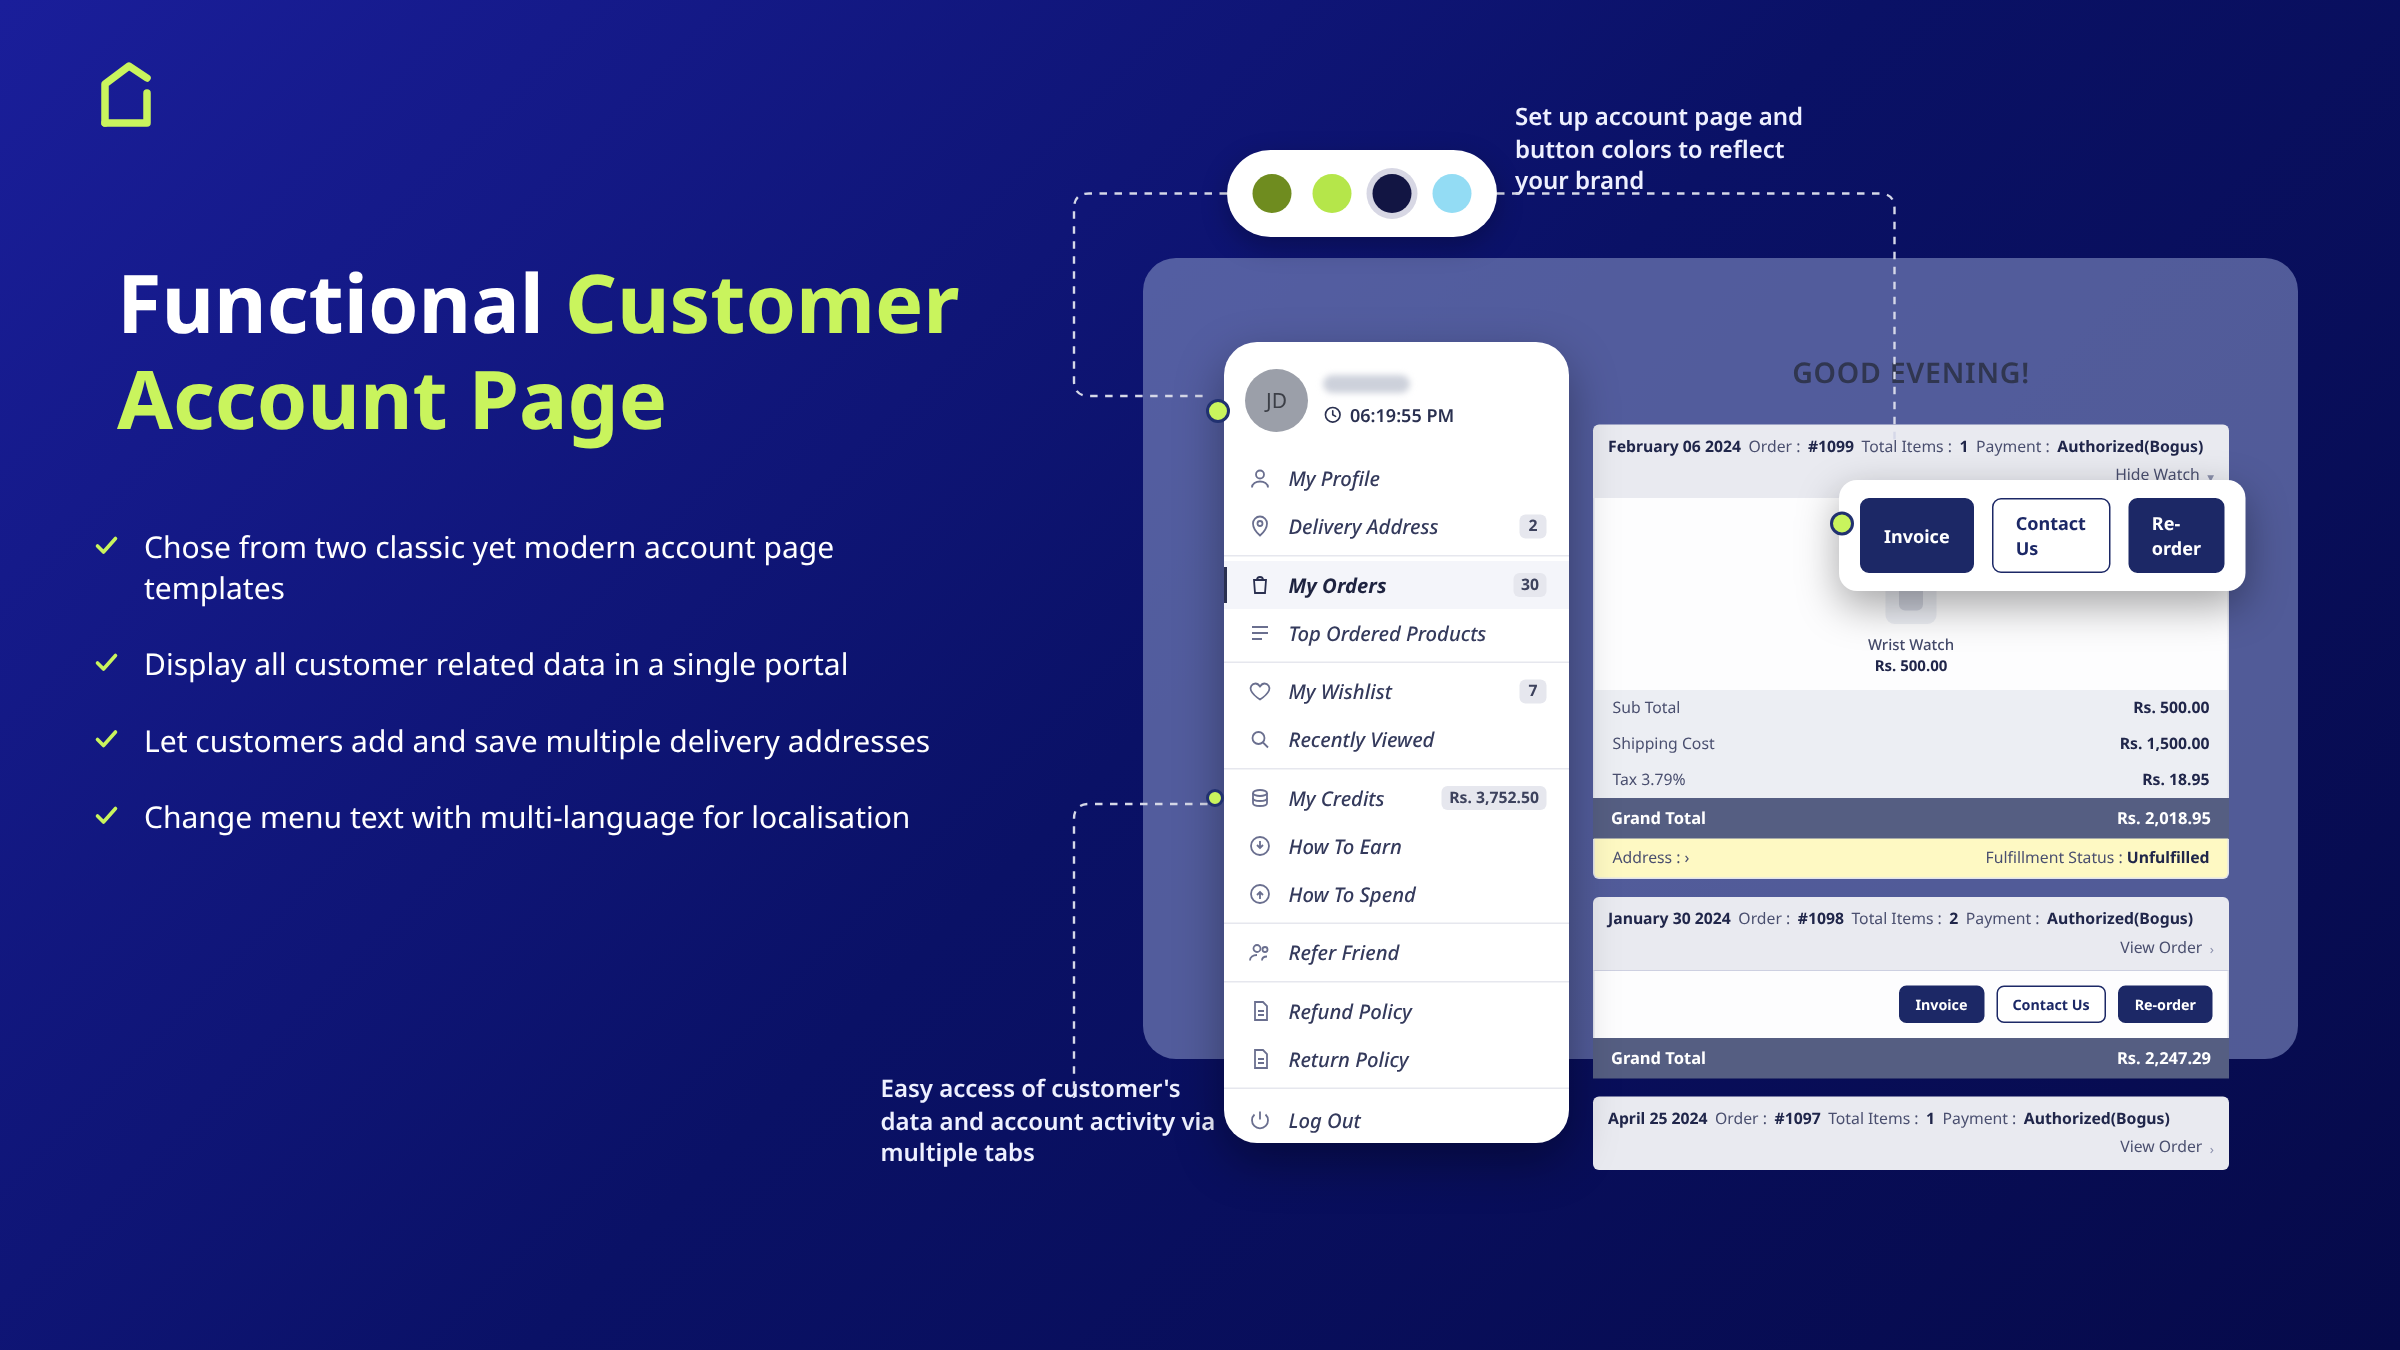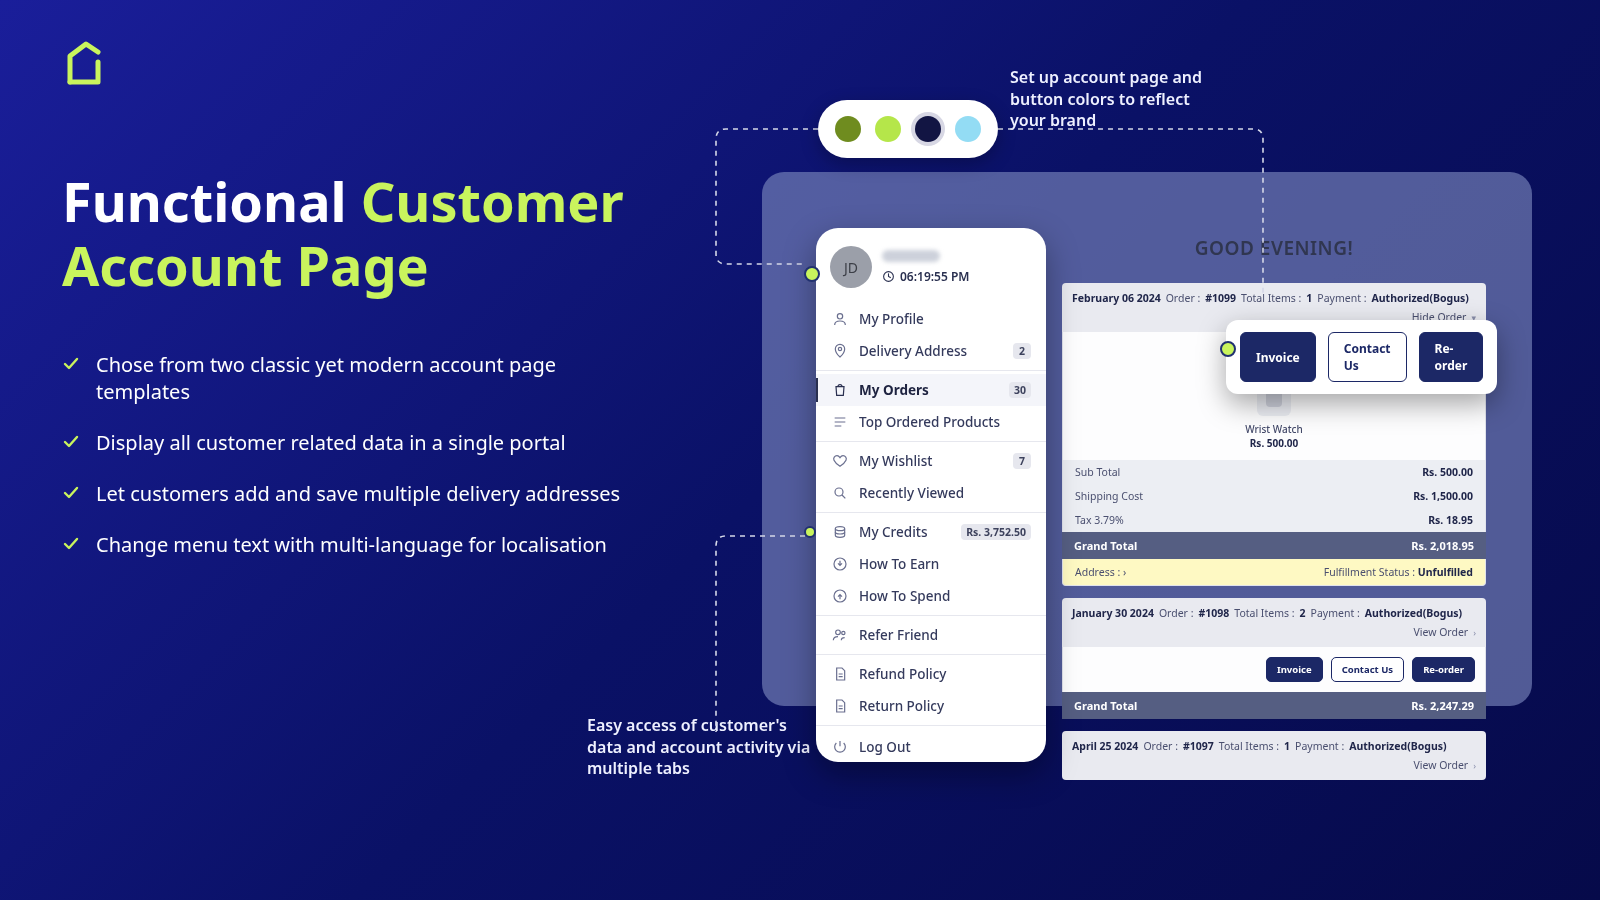--- a/index.html
+++ b/index.html
@@ -5,21 +5,21 @@
   *{box-sizing:border-box;margin:0;padding:0;font-family:system-ui,-apple-system,"Segoe UI",Roboto,Helvetica,Arial,sans-serif;}
   body{
     width:1600px;height:900px;
     background:linear-gradient(135deg,#1a1e9a 0%,#0a1166 50%,#060a4a 100%);
     overflow:hidden;position:relative;color:#fff;
   }
   
   .logo{position:absolute;left:64px;top:38px;}
   
   .hero{position:absolute;left:62px;top:170px;width:600px;}
-  .hero h1{font-size:54px;font-weight:700;line-height:1.18;}
+  .hero h1{font-size:54px;font-weight:700;line-height:1.18;margin-left:16px;}
   .hero h1 .accent{color:#c9f45d;}
   .bullets{margin-top:54px;}
   .bullets li{list-style:none;display:flex;align-items:flex-start;gap:16px;margin-bottom:24px;font-size:20px;line-height:1.35;max-width:560px;}
   .bullets li svg{flex:none;margin-top:4px;}
 
   
   .palette{
     position:absolute;left:818px;top:100px;width:180px;height:58px;
     background:#fff;border-radius:30px;display:flex;align-items:center;justify-content:center;gap:14px;
     box-shadow:0 6px 18px rgba(0,0,0,.25);z-index:40;
@@ -45,21 +45,21 @@
     background:#fff;border-radius:22px;box-shadow:0 12px 32px rgba(0,0,0,.35);
     z-index:30;padding-top:8px;color:#202646;font-size:14px;
   }
   .sb-head{display:flex;align-items:center;gap:10px;padding:10px 14px 12px 14px;position:relative;}
   .sb-head::after{content:"";position:absolute;left:-12px;top:30px;width:12px;height:12px;border-radius:50%;background:#c9f45d;border:2.5px solid #213170;}
   .avatar{width:42px;height:42px;border-radius:50%;background:#9b9fa9;display:flex;align-items:center;justify-content:center;font-weight:400;color:#3c3f47;font-size:14px;}
   .sb-head-info .name{width:58px;height:12px;border-radius:6px;background:#cdd1db;filter:blur(2px);margin-bottom:6px;}
   .sb-head-info .time{display:flex;align-items:center;gap:5px;font-size:12px;color:#2a3050;font-weight:600;}
   .sb-section{border-bottom:1px solid #e6e7ee;padding:3px 0;}
   .sb-item{display:flex;align-items:center;gap:11px;padding:7px 15px;position:relative;cursor:pointer;}
-  .sb-item .lbl{flex:1;font-size:13.5px;font-weight:500;color:#343a5c;}
+  .sb-item .lbl{flex:1;font-size:13.5px;font-weight:500;color:#343a5c;font-style:italic;}
   .badge{background:#e6e7ee;color:#3d425d;font-size:10.5px;font-weight:700;border-radius:4px;padding:1px 5px;min-width:18px;text-align:center;}
   .badge.wide{font-size:10.5px;padding:1px 5px;}
   .sb-item.active{background:#f4f5fa;}
   .sb-item.active::before{content:"";position:absolute;left:0;top:4px;bottom:4px;width:2px;background:#2a3050;}
   .sb-item.active .lbl{font-weight:700;color:#1e2340;}
   .sb-ico{width:17px;height:17px;display:flex;align-items:center;justify-content:center;}
   .credits-pin{position:absolute;left:-12px;width:12px;height:12px;border-radius:50%;background:#c9f45d;border:2.5px solid #213170;}
 
   
   .content{
@@ -332,21 +332,21 @@
 
   <div>
     <div class="orderbar">
       <b>February 06 2024</b>
       <span>Order :</span>
         <b>#1099</b>
       <span>Total Items :</span>
         <b>1</b>
       <span>Payment :</span>
         <b>Authorized(Bogus)</b>
-      <span class="hide">Hide Order</span>
+      <span class="hide">Hide Watch</span>
       <span class="chev">▾</span>
     </div>
     <div class="btnrow">
       <div class="bubble">
         <span class="btn dark">Invoice</span>
         <span class="btn light">Contact Us</span>
         <span class="btn dark">Re-order</span>
       </div>
     </div>
     <div class="prodrow">

